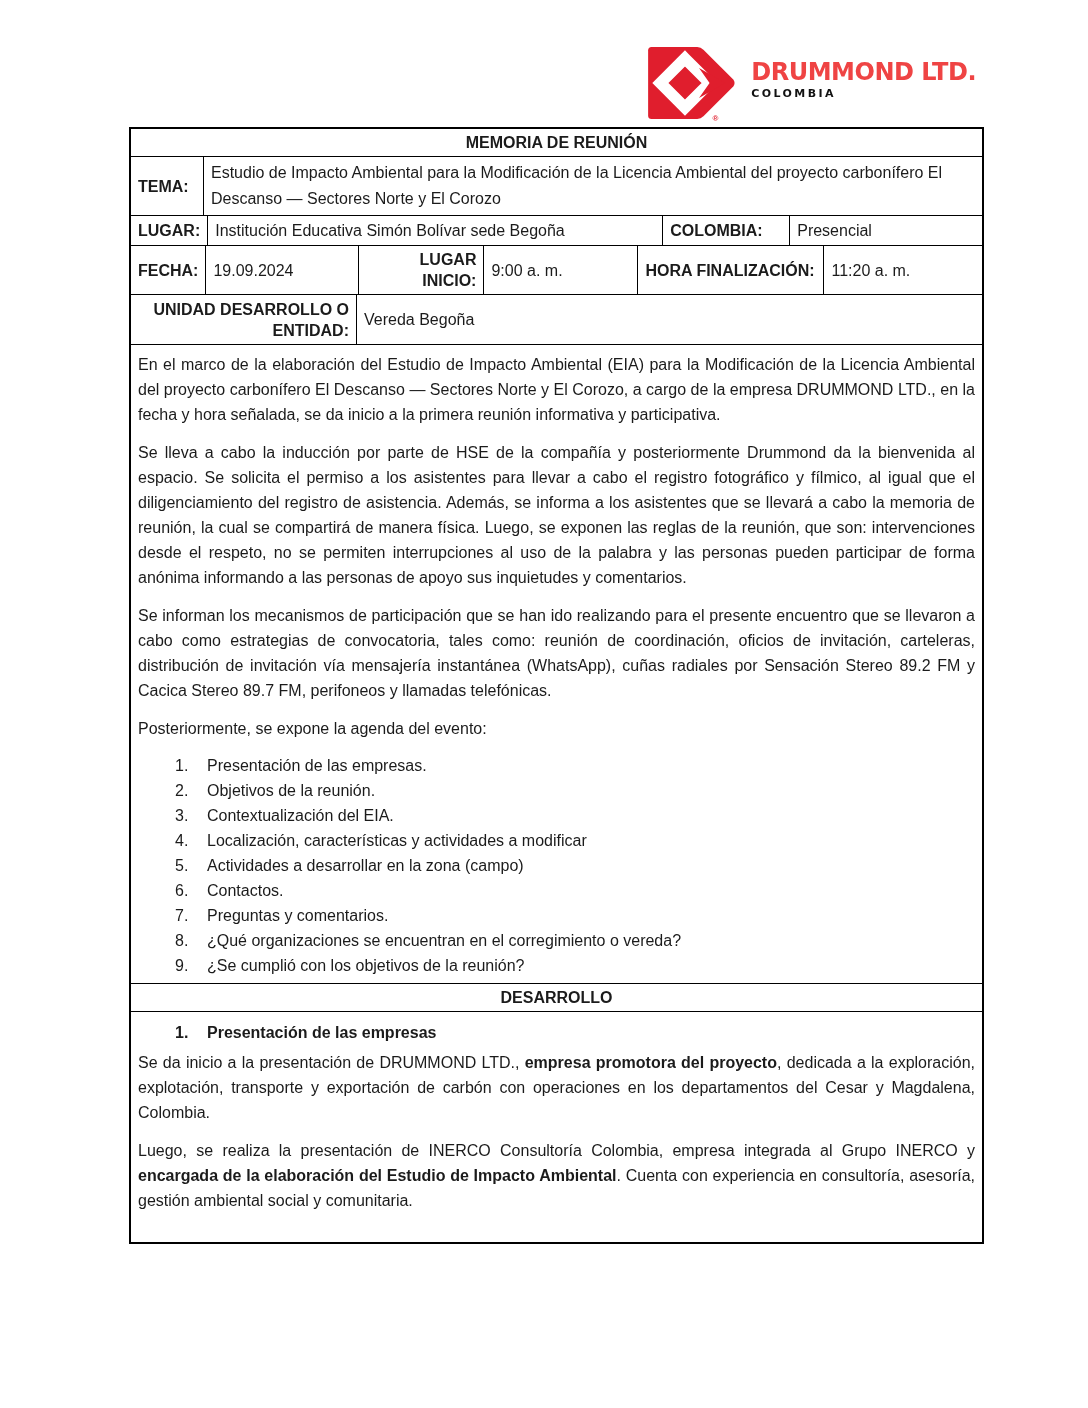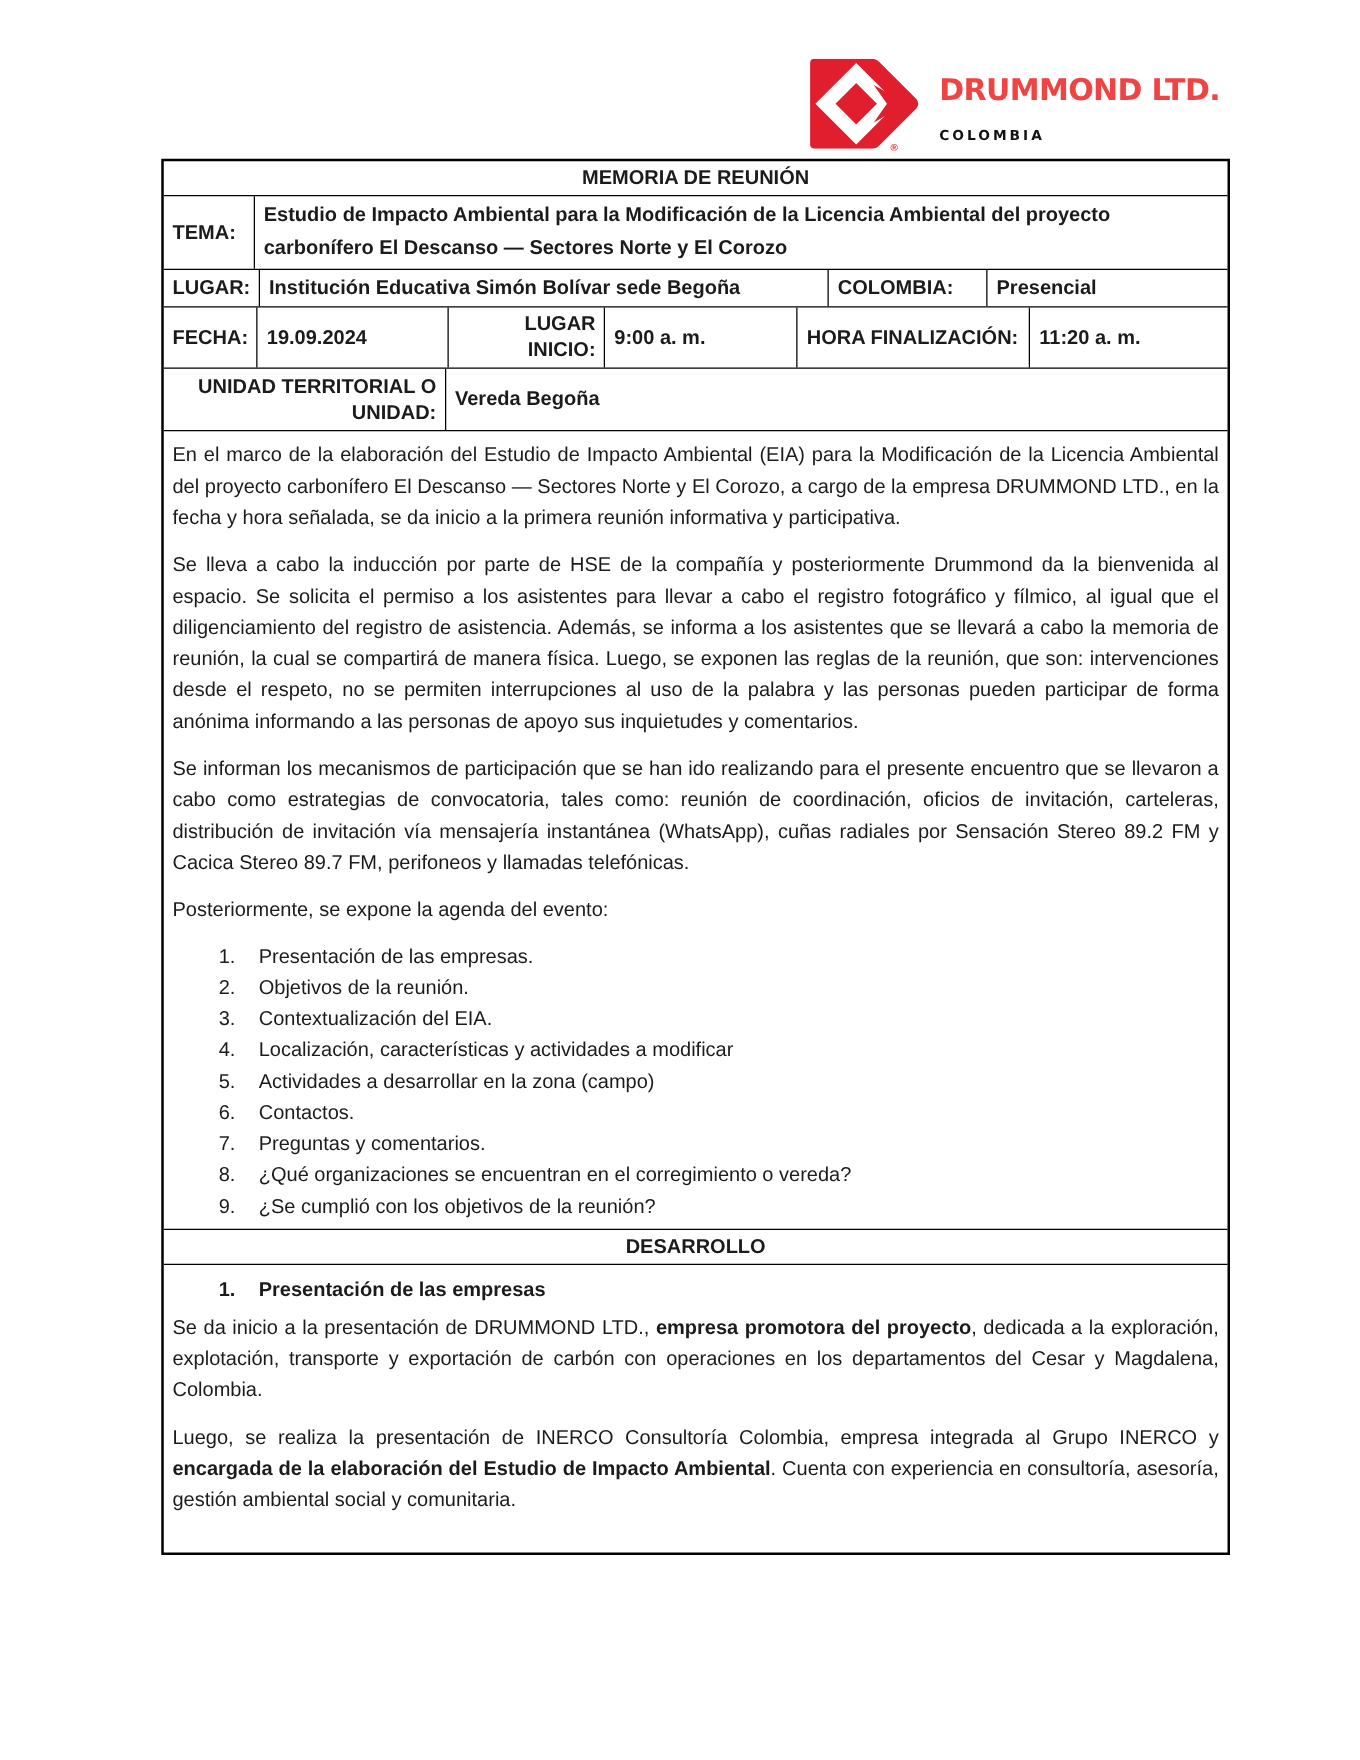--- a/index.html
+++ b/index.html
@@ -26,34 +26,34 @@
   }
   .brand { padding-top:13px; }
   .brand-name {
     font-family:"DejaVu Sans", sans-serif;
     font-weight:800; font-size:24px; line-height:1;
     letter-spacing:-0.5px; color:#ef4444;
   }
   .brand-sub {
     font-family:"DejaVu Sans", sans-serif;
     font-weight:700; font-size:11px; letter-spacing:2.4px;
-    margin-top:18px; color:#121212;
+    margin-top:3px; color:#121212;
   }
 
   
   .doc {
     position:absolute; top:127px; left:129px; width:855px;
     border:2px solid #000; box-sizing:border-box;
     font-size:16px;
   }
   .row { display:flex; border-bottom:1px solid #000; box-sizing:border-box; }
   .row:last-child { border-bottom:none; }
   .cell {
     padding:3px 7px; border-right:1px solid #000; box-sizing:border-box;
-    display:flex; align-items:center; line-height:21px;font-weight:bold;
+    display:flex; align-items:center; line-height:21px;
   }
   .cell:last-child { border-right:none; }
   .lbl { font-weight:700;text-align:right; }
   .hdr {
     justify-content:center; text-align:center; width:100%;
     font-weight:700; min-height:26px;
   }
   .w73  { flex:0 0 73px; }
   .w153 { flex:0 0 153px; }
   .w125 { flex:0 0 125px; }
@@ -123,21 +123,21 @@
   <div class="row r-fecha">
     <div class="cell lbl w73">FECHA:</div>
     <div class="cell w153">19.09.2024</div>
     <div class="cell lbl w125">LUGAR INICIO:</div>
     <div class="cell w154">9:00 a. m.</div>
     <div class="cell lbl w186">HORA FINALIZACIÓN:</div>
     <div class="cell grow">11:20 a. m.</div>
   </div>
 
   <div class="row r-unidad">
-    <div class="cell lbl w226">UNIDAD TERRITORIAL O UNIDAD:</div>
+    <div class="cell lbl w226">UNIDAD DESARROLLO O ENTIDAD:</div>
     <div class="cell grow">Vereda Begoña</div>
   </div>
 
 
   <div class="row">
     <div class="content">
       <p>En el marco de la elaboración del Estudio de Impacto Ambiental (EIA) para la Modificación de la Licencia Ambiental del proyecto carbonífero El Descanso — Sectores Norte y El Corozo, a cargo de la empresa DRUMMOND LTD., en la fecha y hora señalada, se da inicio a la primera reunión informativa y participativa.</p>
       <p>Se lleva a cabo la inducción por parte de HSE de la compañía y posteriormente Drummond da la bienvenida al espacio. Se solicita el permiso a los asistentes para llevar a cabo el registro fotográfico y fílmico, al igual que el diligenciamiento del registro de asistencia. Además, se informa a los asistentes que se llevará a cabo la memoria de reunión, la cual se compartirá de manera física. Luego, se exponen las reglas de la reunión, que son: intervenciones desde el respeto, no se permiten interrupciones al uso de la palabra y las personas pueden participar de forma anónima informando a las personas de apoyo sus inquietudes y comentarios.</p>
       <p>Se informan los mecanismos de participación que se han ido realizando para el presente encuentro que se llevaron a cabo como estrategias de convocatoria, tales como: reunión de coordinación, oficios de invitación, carteleras, distribución de invitación vía mensajería instantánea (WhatsApp), cuñas radiales por Sensación Stereo 89.2 FM y Cacica Stereo 89.7 FM, perifoneos y llamadas telefónicas.</p>
       <p class="last">Posteriormente, se expone la agenda del evento:</p>

